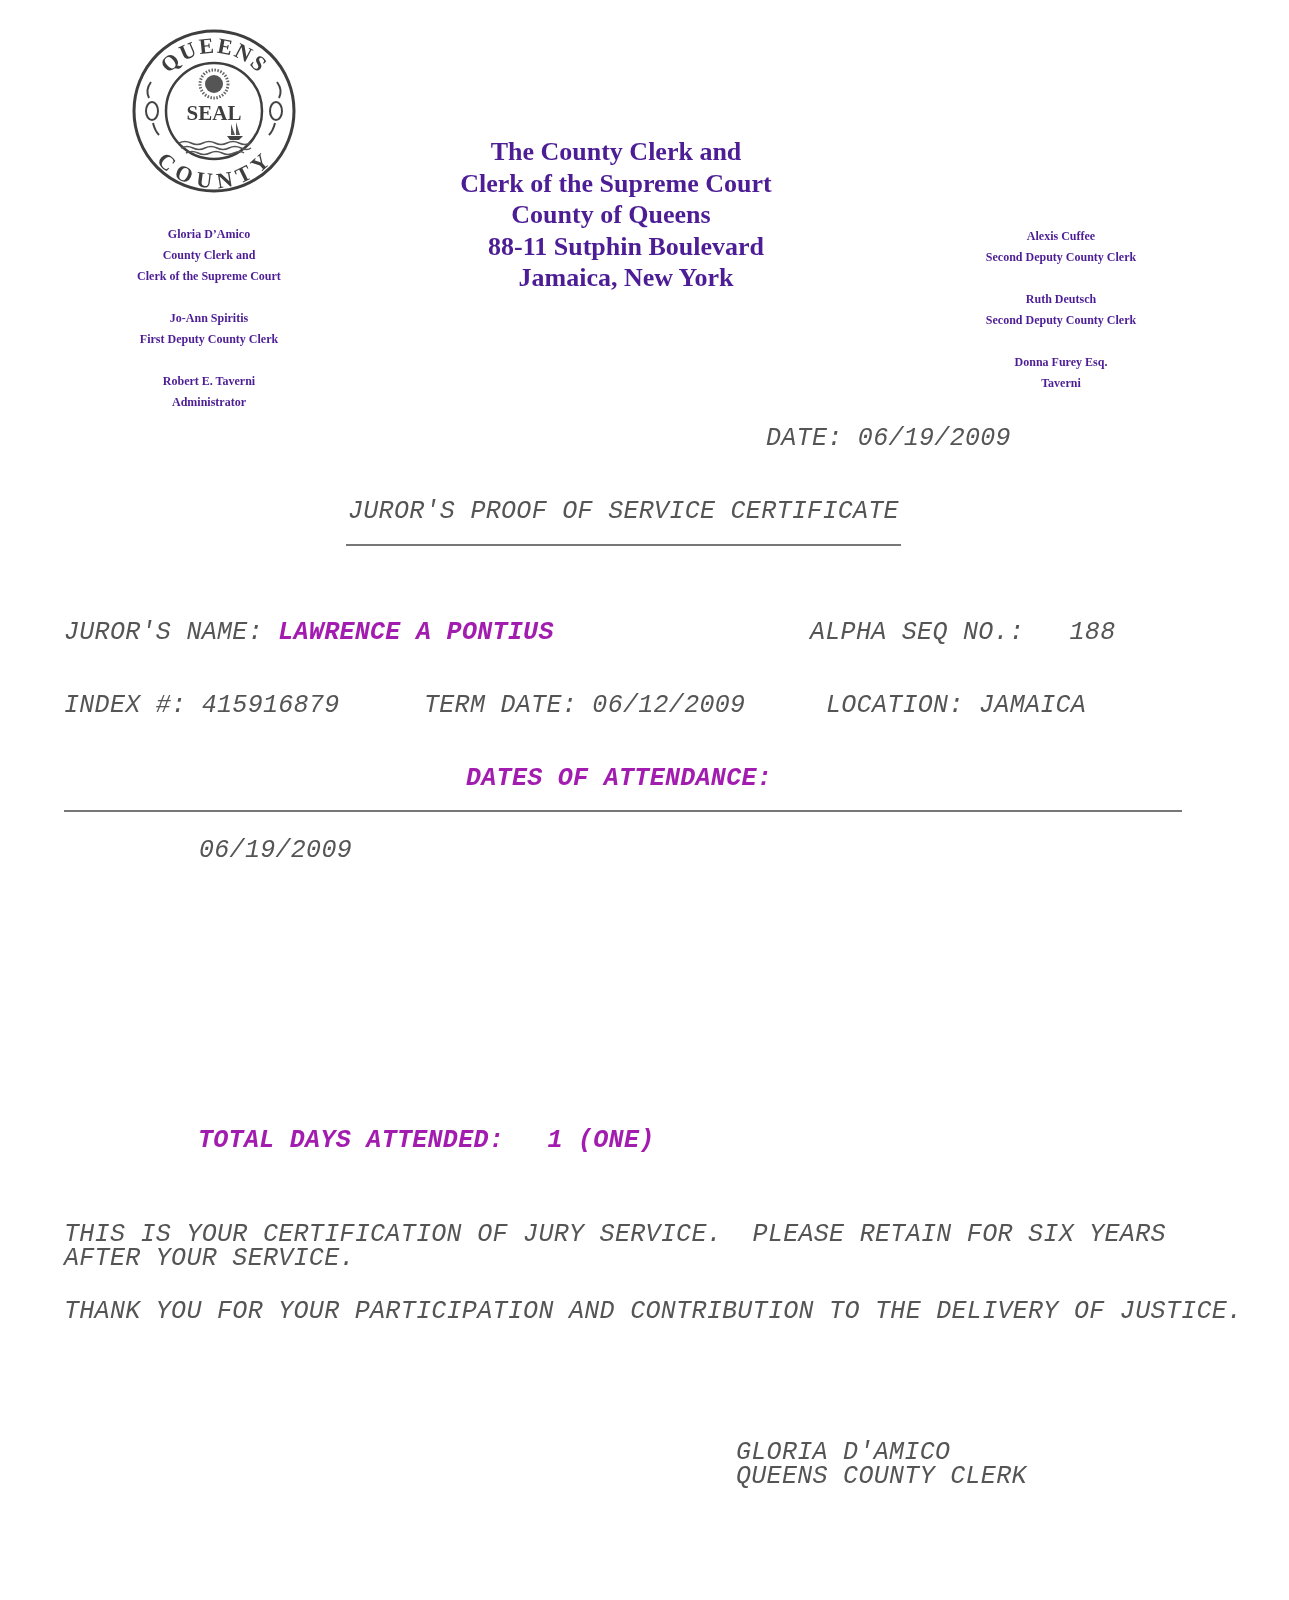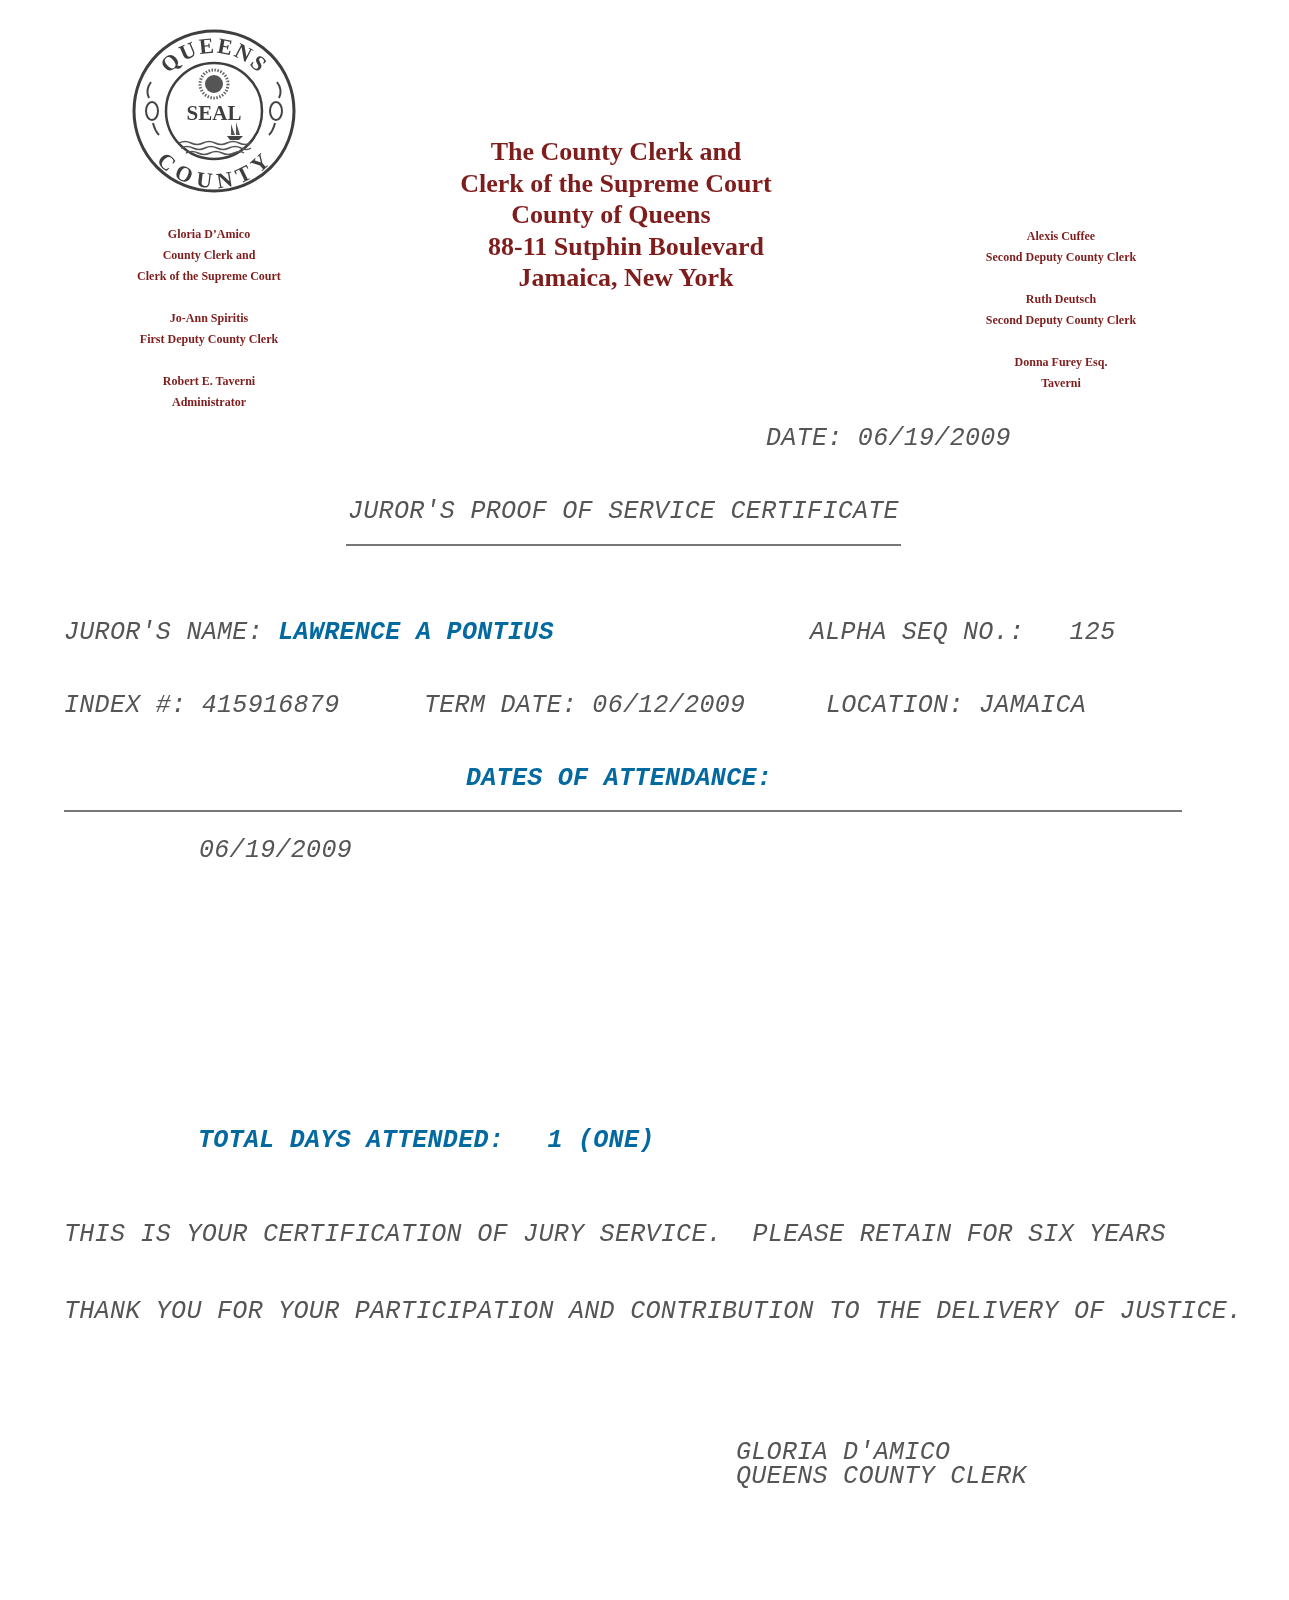--- a/index.html
+++ b/index.html
@@ -1,20 +1,20 @@
 <!DOCTYPE html>
 <html><head>
   <meta charset="utf-8">
   <style>
     html, body { margin:0; padding:0; background:#ffffff; }
     body { width:1289px; height:1600px; position:relative; overflow:hidden; color:#3a3a3a; }
     .abs { position:absolute; }
-    .serif { font-family:"Liberation Serif","DejaVu Serif",serif; font-weight:bold; color:#7f1d1d; }
+    .serif { font-family:"Liberation Serif","DejaVu Serif",serif; font-weight:bold; color:#4c1d95; }
     .mono { font-family:"Liberation Mono","DejaVu Sans Mono",monospace; font-style:italic; color:#555; }
-    .mono.b { font-weight:bold; color:#0369a1; }
+    .mono.b { font-weight:bold; color:#a21caf; }
     .staff { text-align:center; font-size:12px; line-height:21px; }
     .staff .grp { margin-bottom:21px; }
     .staff div { white-space:nowrap; }
     .center-head { text-align:center; font-size:26px; line-height:31.5px; }
     .center-head div { white-space:nowrap; }
     .t20 { font-size:25px; letter-spacing:0.3px; white-space:nowrap; }
     .rule { background:#777; height:2px; }
   </style>
 </head>
 <body>
@@ -98,21 +98,21 @@
 
 <div class="abs mono t20" style="left:348px;top:497px;">JUROR'S PROOF OF SERVICE CERTIFICATE</div>
 <div class="abs rule" style="left:346px;top:544px;width:555px;"></div>
 
 <div class="abs mono t20" style="left:64px;top:618px;">
   <span>JUROR'S NAME:</span>
   <span class="mono b">LAWRENCE A PONTIUS</span>
 </div>
 <div class="abs mono t20" style="left:810px;top:618px;">
   <span>ALPHA SEQ NO.:</span>
-  <span style="margin-left:30px;">125</span>
+  <span style="margin-left:30px;">188</span>
 </div>
 
 <div class="abs mono t20" style="left:64px;top:691px;">
   <span>INDEX #:</span>
   <span>415916879</span>
 </div>
 <div class="abs mono t20" style="left:424px;top:691px;">
   <span>TERM DATE:</span>
   <span>06/12/2009</span>
 </div>
@@ -125,19 +125,20 @@
 <div class="abs rule" style="left:64px;top:810px;width:1118px;"></div>
 <div class="abs mono t20" style="left:199px;top:836px;">06/19/2009</div>
 
 <div class="abs mono t20" style="left:198px;top:1126px;">
   <span class="mono b">TOTAL DAYS ATTENDED:</span>
   <span class="mono b" style="margin-left:28px;">1 (ONE)</span>
 </div>
 
 <div class="abs mono t20" style="left:64px;top:1223px;line-height:24px;">
   <div style="white-space:pre;">THIS IS YOUR CERTIFICATION OF JURY SERVICE.  PLEASE RETAIN FOR SIX YEARS</div>
+  <div>AFTER YOUR SERVICE.</div>
 </div>
 <div class="abs mono t20" style="left:64px;top:1297px;text-align:right;">THANK YOU FOR YOUR PARTICIPATION AND CONTRIBUTION TO THE DELIVERY OF JUSTICE.</div>
 
 <div class="abs mono t20" style="left:736px;top:1441px;line-height:24px;">
   <div>GLORIA D'AMICO</div>
   <div>QUEENS COUNTY CLERK</div>
 </div>
 
 </body></html>

